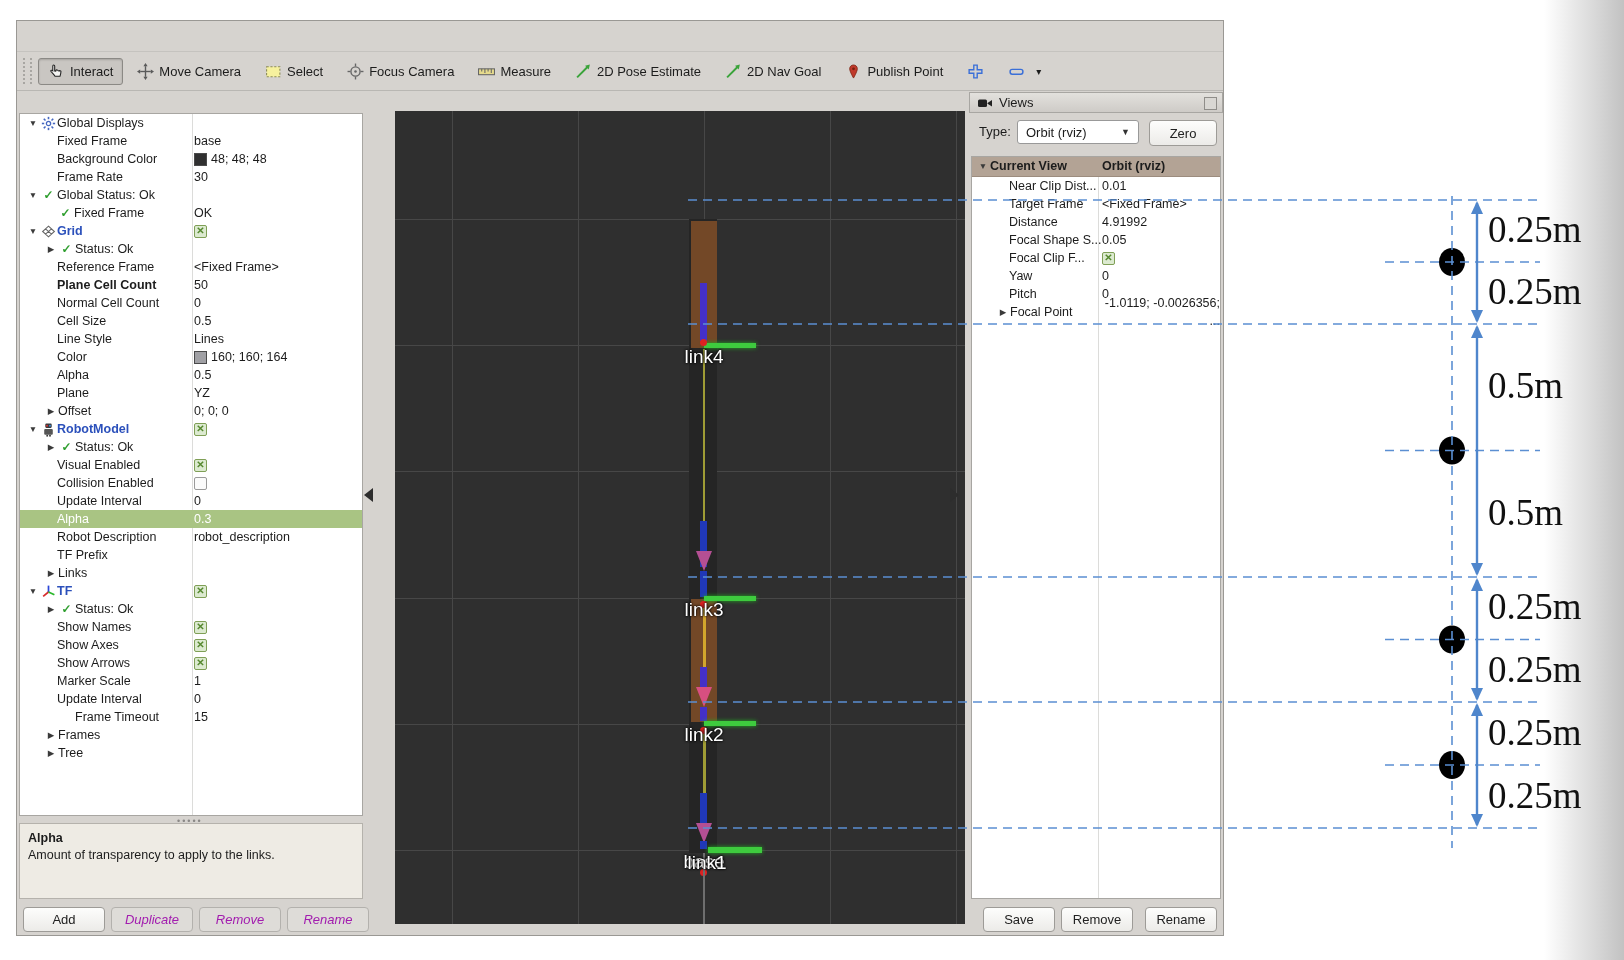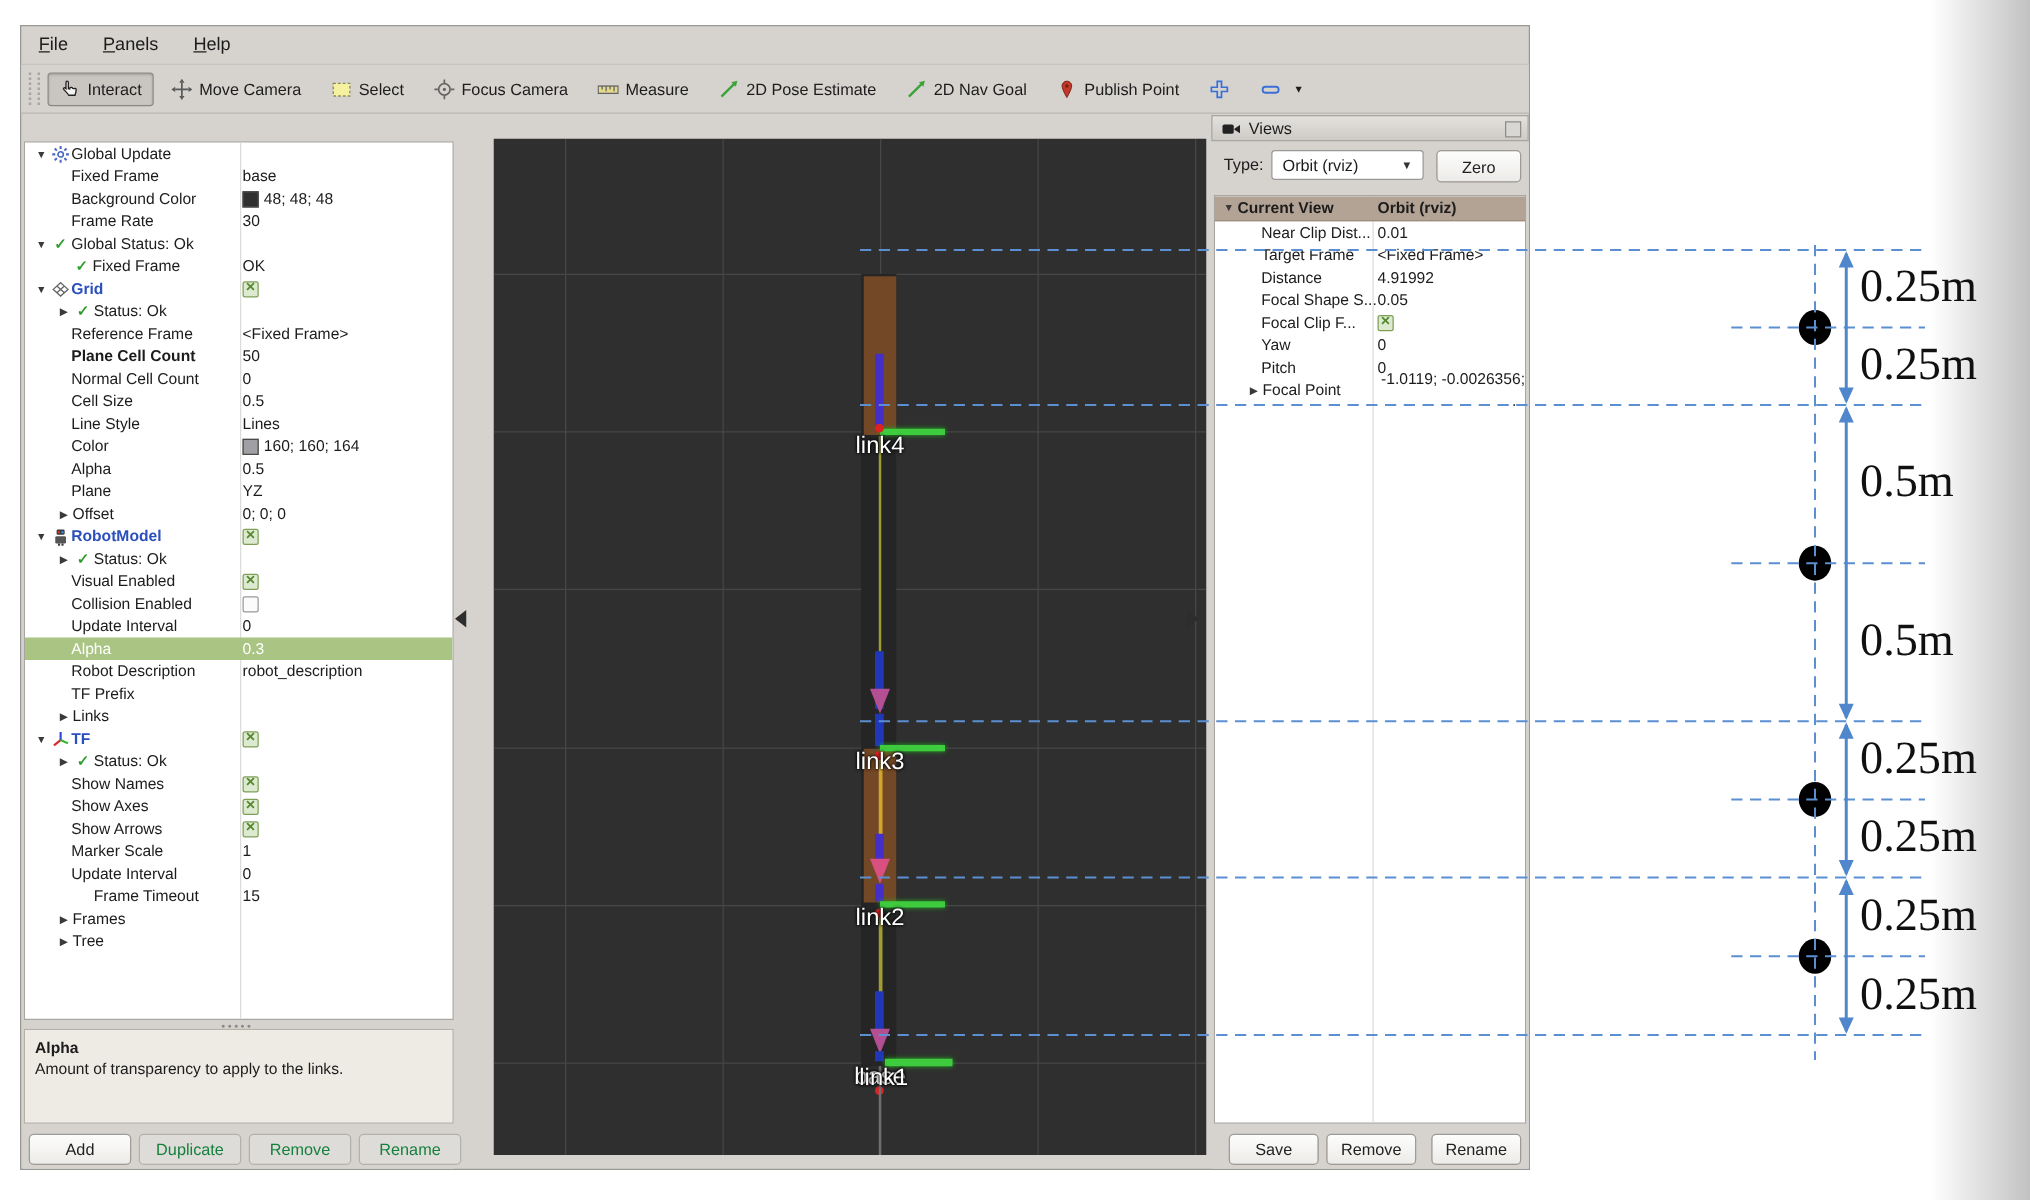--- a/index.html
+++ b/index.html
@@ -48,21 +48,21 @@
   .cb.off{border:1px solid #9a9a9a;background:#fbfbfb;color:transparent;}
   .icon14{width:17px;display:flex;justify-content:center;flex:none;}
   .check-glyph{color:#2e9e2e;font-weight:700;font-size:12px;width:17px;text-align:center;flex:none;}
 
   .splitter-dots{position:absolute;font-size:9px;letter-spacing:2px;color:#8a8886;}
   .helpbox{position:absolute;background:#eeebe4;border:1px solid #b5b2ac;box-sizing:border-box;
            padding:6px 8px;font-size:12.5px;line-height:17px;}
   .helpbox b{display:block;}
   .btn{position:absolute;height:23px;border:1px solid #9d9b97;border-radius:4px;font-size:13px;
        background:linear-gradient(#fdfdfc,#ecebe8);display:flex;align-items:center;justify-content:center;color:#222;}
-  .btn.disabled{color:#15803d;background:#dedcd8;border-color:#b3b1ad;}
+  .btn.disabled{color:#a21caf;background:#dedcd8;border-color:#b3b1ad;font-style:italic;}
 
   
   .type-label{position:absolute;font-size:13px;}
   .combo{position:absolute;height:24px;background:#fff;border:1px solid #999;border-radius:3px;
          display:flex;align-items:center;padding:0 8px;font-size:13px;box-sizing:border-box;}
   .combo .caret{margin-left:auto;font-size:9px;color:#333;}
   .vheader{position:relative;height:19px;line-height:19px;background:#b3a395;font-weight:700;font-size:12.5px;
            display:flex;align-items:center;border-bottom:1px solid #9c8c7e;}
 
   
@@ -75,25 +75,20 @@
   .anno-svg{position:absolute;left:0;top:0;z-index:40;pointer-events:none;}
   .dim{position:absolute;left:1488px;font-family:"Liberation Serif",serif;font-size:37px;color:#101010;z-index:41;white-space:nowrap;}
 </style>
 </head>
 <body>
 
 <div class="canvas">
   <div class="edge-grad"></div>
 
   <div class="app">
-    <div class="menubar">
-        <span class="menu-item"><u>F</u>ile</span>
-        <span class="menu-item"><u>P</u>anels</span>
-        <span class="menu-item"><u>H</u>elp</span>
-      </div>
     <div class="toolbar">
       <div class="thandle"></div>
     <div class="tbtn active">
           <span class="icon14">
             <svg width="17" height="17" viewBox="0 0 16 16">
               <path d="M5.2 1.8c.7 0 1.1.5 1.1 1.1v4.6l1 .2.2-.9c.2-.6 2.1-.3 2 .4l1 .3c.2-.6 1.8-.2 1.7.5-.1 1.9-.5 3-0.9 4.4H6.6C5.8 11 3.6 9 2.8 8c-.6-.7.4-1.6 1.1-1l.6.5V3c0-.7.2-1.2.7-1.2z" fill="#f4f4f2" stroke="#222" stroke-width="1"></path>
             </svg>
           </span>
           <span class="tlabel">Interact</span>
         </div>
@@ -205,21 +200,21 @@
                       <line x1="7" y1="11" x2="7" y2="13.2"></line>
                       <line x1="0.8" y1="7" x2="3" y2="7"></line>
                       <line x1="11" y1="7" x2="13.2" y2="7"></line>
                       <line x1="2.6" y1="2.6" x2="4.2" y2="4.2"></line>
                       <line x1="9.8" y1="9.8" x2="11.4" y2="11.4"></line>
                       <line x1="11.4" y1="2.6" x2="9.8" y2="4.2"></line>
                       <line x1="4.2" y1="9.8" x2="2.6" y2="11.4"></line>
                     </g>
                   </svg>
                 </span>
-                <span class="lbl">Global Update</span>
+                <span class="lbl">Global Displays</span>
               </div>
               <div class="tv"></div>
             </div>
             <div class="trow">
               <div class="tl" style="padding-left: 37px;">
                 <span class="lbl">Fixed Frame</span>
               </div>
               <div class="tv">
                 <span class="val">base</span>
               </div>

